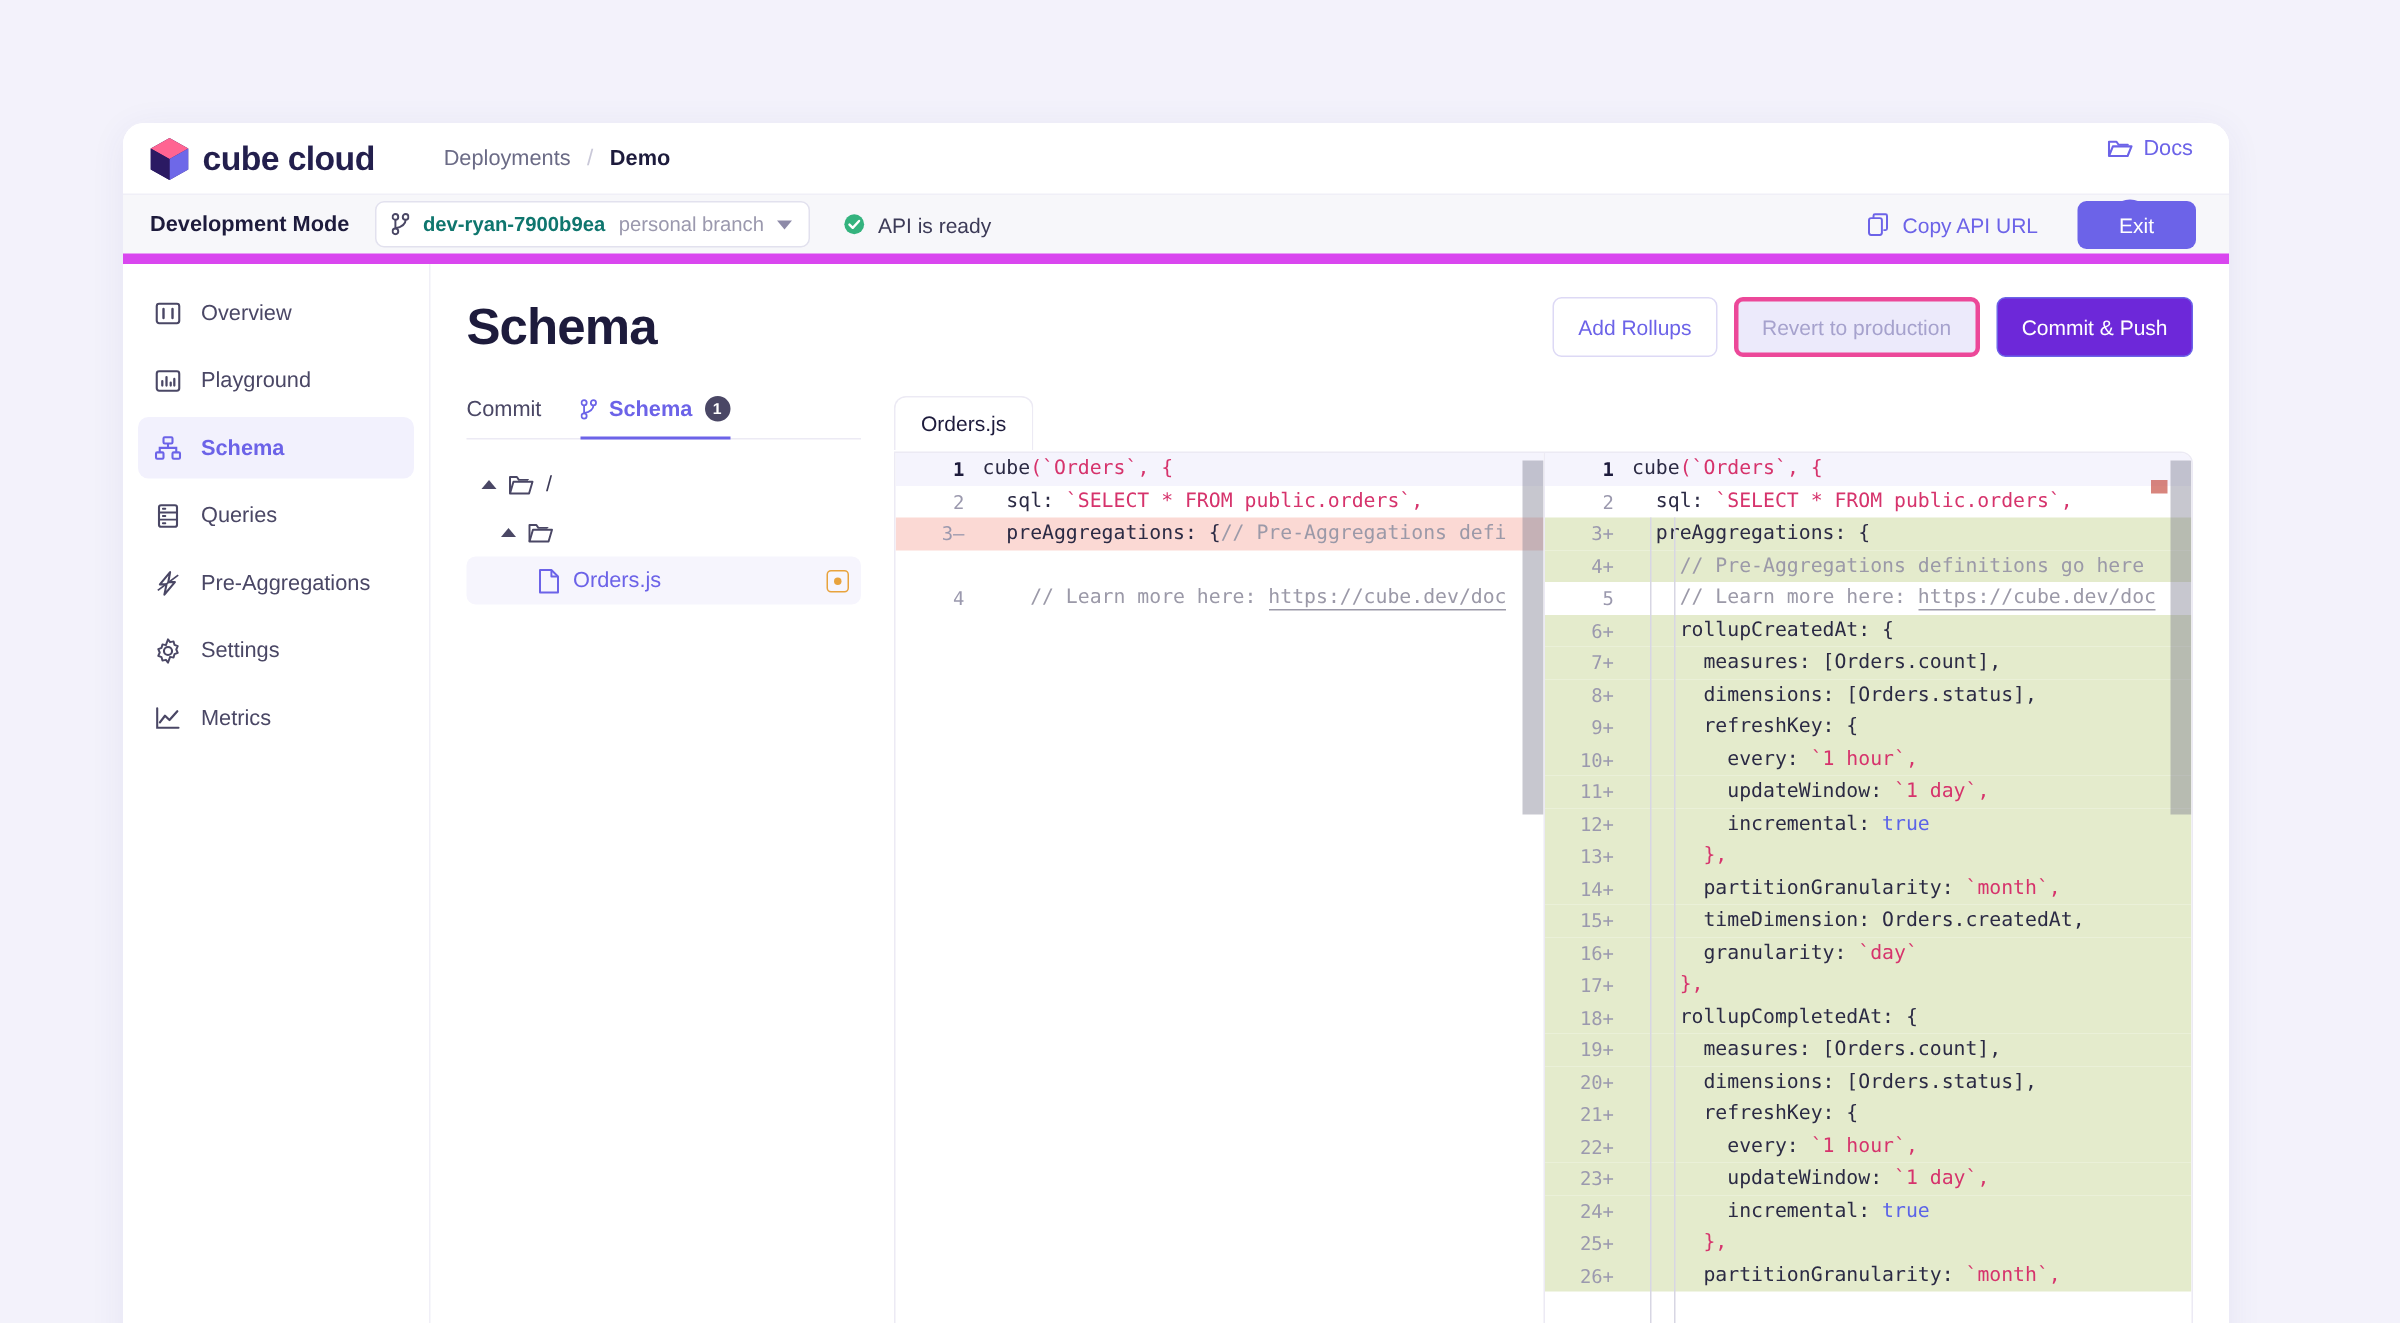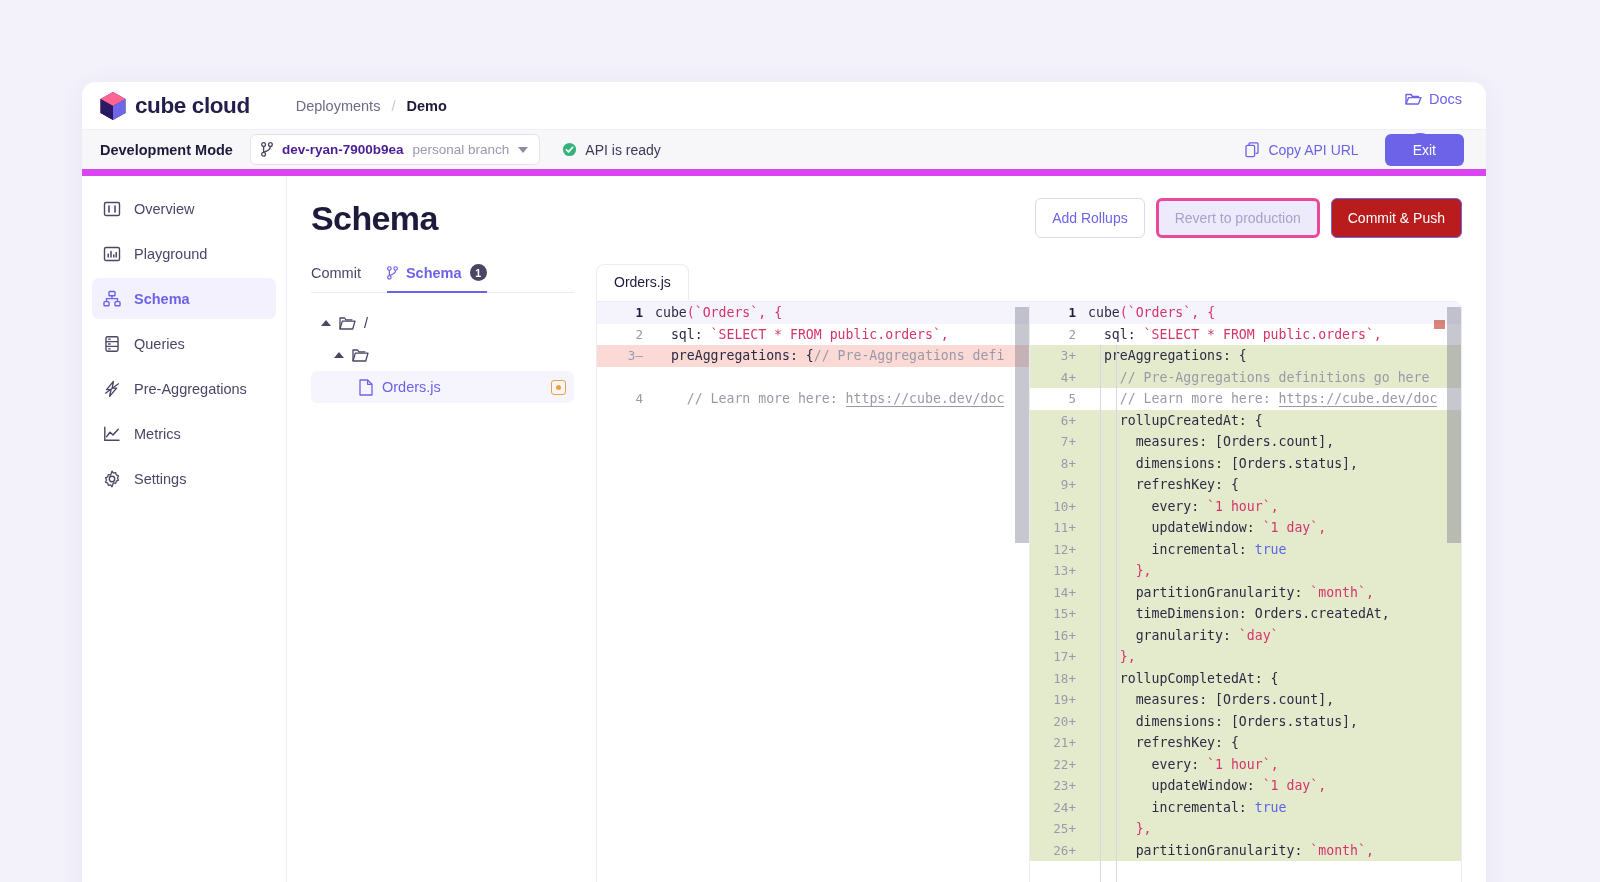--- a/index.html
+++ b/index.html
@@ -53,21 +53,21 @@
   .devbar {
     height: 46px; background: #f7f7fa; display: flex; align-items: center;
     padding: 0 22px 0 18px; border-bottom: 7px solid #d946ef;
   }
   .devbar-title { font-size: 14.5px; font-weight: 700; color: #1d1b3c; }
   .branch-sel {
     margin-left: 17px; height: 31px; display: flex; align-items: center; gap: 9px;
     background: #fff; border: 1px solid #e2e1ee; border-radius: 6px;
     padding: 0 11px 0 10px; font-size: 13.5px;
   }
-  .branch-name { color: #4c1d95; font-weight: 600; }
+  .branch-name { color: #0f766e; font-weight: 600; }
   .branch-kind { color: #9b99ae; }
   .api-status { display: flex; align-items: center; gap: 8px;
                 margin-left: 22px; font-size: 14px; color: #3c3a57; }
   .devbar-right { margin-left: auto; display: flex; align-items: center; gap: 26px; }
   .copy-url { display: flex; align-items: center; gap: 8px;
               color: #6c63e8; font-size: 14px; }
   .exit-btn {
     background: #6c63e8; color: #fff; font-size: 14px; border: none;
     border-radius: 6px; padding: 8px 28px; font-family: inherit; cursor: pointer;
   }
@@ -88,21 +88,21 @@
   .content { flex: 1; min-width: 0; padding: 22px 24px 0 24px; position: relative; }
   .page-head { display: flex; align-items: center; }
   .page-title { font-size: 34px; font-weight: 700; color: #1d1b3c; letter-spacing: -.6px; }
   .page-actions { margin-left: auto; display: flex; gap: 11px; }
   .btn {
     font-family: inherit; font-size: 14px; border-radius: 6px;
     padding: 10px 16px; cursor: pointer; line-height: 1;
   }
   .btn-outline { background: #fff; border: 1px solid #ddd9f5; color: #6c63e8; }
   .btn-soft { background: #eceafb; border: 3px solid #ec4899; color: #a6a2cd; }
-  .btn-primary { background: #b91c1c; border: 1px solid #6c63e8; color: #fff; text-align: center; }
+  .btn-primary { background: #6d28d9; border: 1px solid #6c63e8; color: #fff; text-align: center; }
 
   .panes { display: flex; margin-top: 26px; height: calc(100% - 26px - 56px); }
 
   
   .filepane { width: 285px; flex: none; padding-right: 22px; }
   .tabs-row { display: flex; align-items: flex-end; gap: 26px;
               border-bottom: 1px solid #eceaf4; }
   .ftab { font-size: 14.5px; color: #4a4765; padding-bottom: 11px; cursor: pointer;
           display: flex; align-items: center; gap: 8px; }
   .ftab.active { color: #6c63e8; font-weight: 600; border-bottom: 2px solid #6c63e8;
@@ -299,33 +299,33 @@
       <div class="nav-item">
         <svg class="nav-ico" viewBox="0 0 18 18">
           <path d="M10.4 1.4 L3.6 9.6 H8 L6.6 16.4 L13.6 8.1 H9.2 Z" fill="none" stroke="#4a4765" stroke-width="1.4" stroke-linejoin="round"></path>
           <path d="M2.2 13.6 L15.8 3.4" stroke="#4a4765" stroke-width="1.2"></path>
         </svg>
         <span>Pre-Aggregations</span>
       </div>
 
       <div class="nav-item">
         <svg class="nav-ico" viewBox="0 0 18 18">
-          <path d="M1.8 2.2 V15.2 H16" fill="none" stroke="#4a4765" stroke-width="1.4" stroke-linecap="round"></path>
-          <path d="M3.6 11.6 L7 7.2 L10 10 L15.2 4.2" fill="none" stroke="#4a4765" stroke-width="1.5" stroke-linecap="round" stroke-linejoin="round"></path>
-        </svg>
-        <span>Metrics</span>
-      </div>
-
-      <div class="nav-item">
-        <svg class="nav-ico" viewBox="0 0 18 18">
           <circle cx="9" cy="9" r="2.7" fill="none" stroke="#4a4765" stroke-width="1.4"></circle>
           <path d="M9 1.2 l1.4 1.9 2.3-.5 .6 2.3 2.2 .9 -1 2.2 1 2.2 -2.2 .9 -.6 2.3 -2.3-.5 L9 16.8
                    l-1.4-1.9 -2.3 .5 -.6-2.3 -2.2-.9 1-2.2 -1-2.2 2.2-.9 .6-2.3 2.3 .5 Z" fill="none" stroke="#4a4765" stroke-width="1.3" stroke-linejoin="round"></path>
         </svg>
         <span>Settings</span>
+      </div>
+
+      <div class="nav-item">
+        <svg class="nav-ico" viewBox="0 0 18 18">
+          <path d="M1.8 2.2 V15.2 H16" fill="none" stroke="#4a4765" stroke-width="1.4" stroke-linecap="round"></path>
+          <path d="M3.6 11.6 L7 7.2 L10 10 L15.2 4.2" fill="none" stroke="#4a4765" stroke-width="1.5" stroke-linecap="round" stroke-linejoin="round"></path>
+        </svg>
+        <span>Metrics</span>
       </div>
     </nav>
 
     <main class="content">
 
       <div class="page-head">
         <h1 class="page-title">Schema</h1>
         <div class="page-actions">
           <button class="btn btn-outline">Add Rollups</button>
           <button class="btn btn-soft">Revert to production</button>

